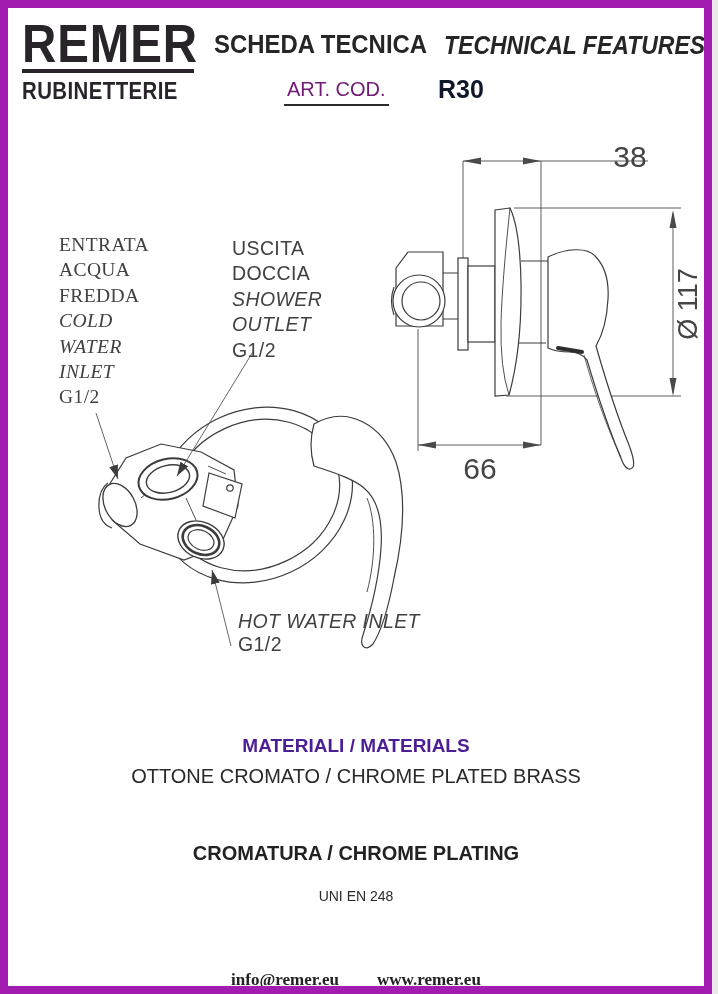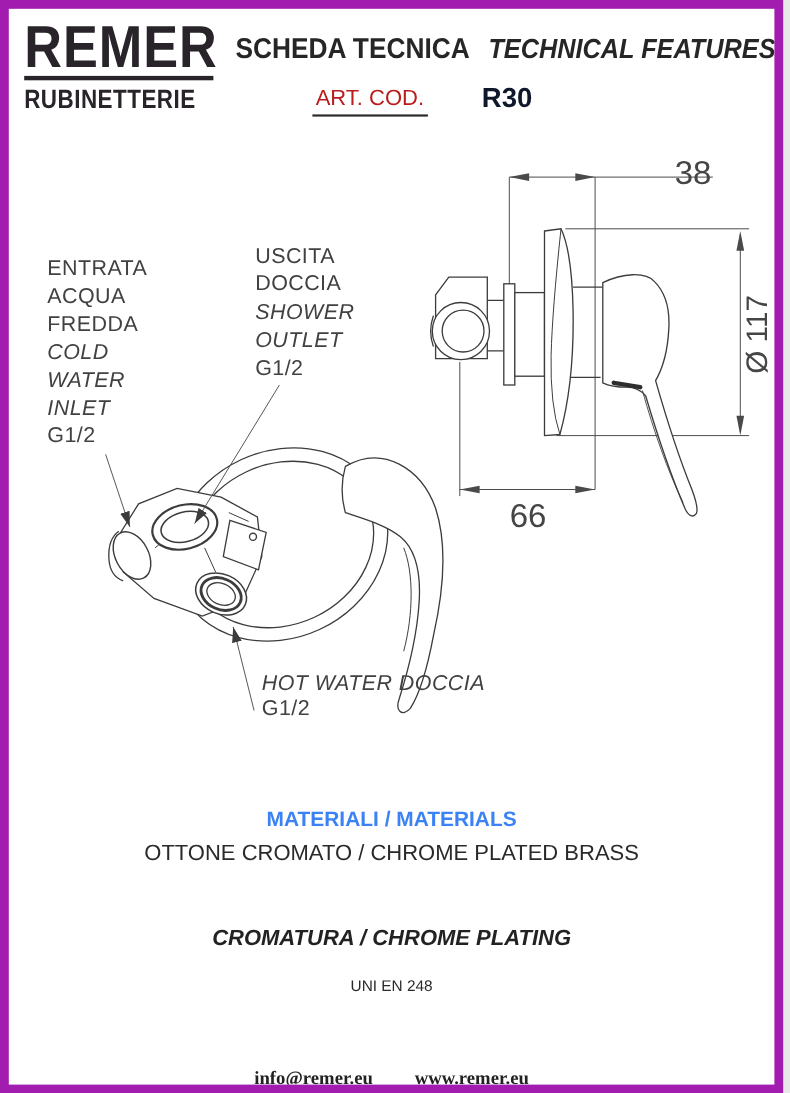--- a/index.html
+++ b/index.html
@@ -13,35 +13,35 @@
   .brand{left:14px;top:10px;width:180px;}
   .brand-name{font-size:54px;font-weight:700;letter-spacing:1px;color:#28242a;
     transform:scaleX(.88);transform-origin:left top;line-height:50px;white-space:nowrap;}
   .brand-rule{width:172px;height:4px;background:#28242a;margin-top:1px;}
   .brand-sub{font-size:24px;font-weight:700;letter-spacing:.5px;color:#28242a;
     transform:scaleX(.85);transform-origin:left top;margin-top:4px;white-space:nowrap;}
   .title-it{left:206px;top:21px;font-size:26px;font-weight:700;color:#262626;
     transform:scaleX(.92);transform-origin:left top;white-space:nowrap;}
   .title-en{left:436px;top:23px;font-size:25px;font-weight:700;font-style:italic;color:#262626;
     transform:scaleX(.92);transform-origin:left top;white-space:nowrap;}
-  .artcod{left:276px;top:70px;font-size:20px;color:#b91c1c;border-bottom:2px solid #2b2b2b;
+  .artcod{left:276px;top:70px;font-size:20px;color:#701a75;border-bottom:2px solid #2b2b2b;
     padding:0 3px 3px 3px;white-space:nowrap;}
   .artval{left:430px;top:67px;font-size:25px;font-weight:700;color:#0f172a;white-space:nowrap;}
   
   .dlabel{color:#414141;font-size:19.5px;letter-spacing:.4px;line-height:25.4px;white-space:nowrap;}
   .dlabel .it{font-style:italic;}
-  .lbl-cold{left:35px;top:224px;}
-  .lbl-shower{left:224px;top:213px;}
+  .lbl-cold{left:51px;top:224px;font-family:Liberation Serif, serif;}
+  .lbl-shower{left:224px;top:228px;}
   .lbl-hot{left:230px;top:602px;line-height:23.4px;}
   .dlabel span{display:block;}
   
   .cline{left:0;width:100%;text-align:center;white-space:nowrap;}
-  .mat-h{top:727px;font-size:19px;font-weight:700;color:#3b82f6;}
+  .mat-h{top:727px;font-size:19px;font-weight:700;color:#4c1d95;}
   .mat-v{top:757px;font-size:20px;color:#2a2a2a;}
-  .pl-h{top:834px;font-size:20px;font-weight:700;color:#222;font-style:italic;}
+  .pl-h{top:834px;font-size:20px;font-weight:700;color:#222;}
   .pl-v{top:880px;font-size:14px;color:#2a2a2a;}
   .addr{top:932px;font-size:16.5px;color:#222;}
   .contacts{top:962px;font-size:17px;font-weight:700;color:#222;font-family:Liberation Serif, serif;}
   .contacts .gap{display:inline-block;width:38px;}
   svg text{font-family:"Liberation Sans",sans-serif;}
 </style>
 </head>
 <body>
 
 <div class="page">
@@ -154,21 +154,21 @@
 
   <div class="abs dlabel lbl-shower">
     <span>USCITA</span>
     <span>DOCCIA</span>
     <span class="it">SHOWER</span>
     <span class="it">OUTLET</span>
     <span>G1/2</span>
   </div>
 
   <div class="abs dlabel lbl-hot">
-    <span class="it">HOT WATER DOCCIA</span>
+    <span class="it">HOT WATER INLET</span>
     <span>G1/2</span>
   </div>
 
   <div class="abs cline mat-h">MATERIALI / MATERIALS</div>
   <div class="abs cline mat-v">OTTONE CROMATO / CHROME PLATED BRASS</div>
   <div class="abs cline pl-h">CROMATURA / CHROME PLATING</div>
   <div class="abs cline pl-v">UNI EN 248</div>
 
   <div class="abs cline contacts">
     <span>info@remer.eu</span><span class="gap"></span><span>www.remer.eu</span>

